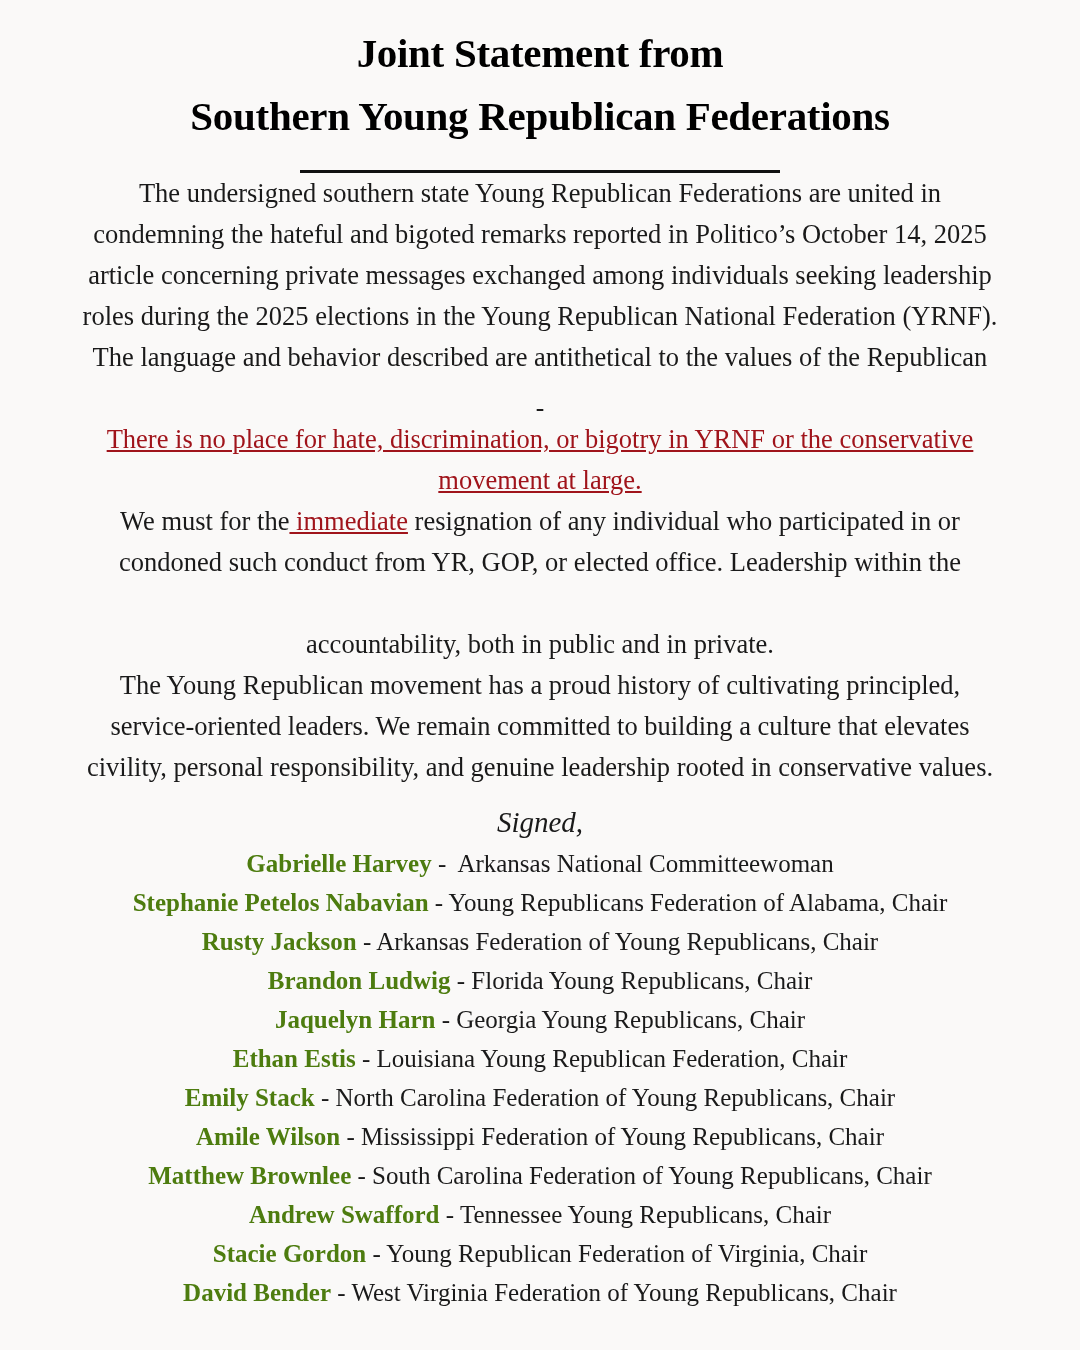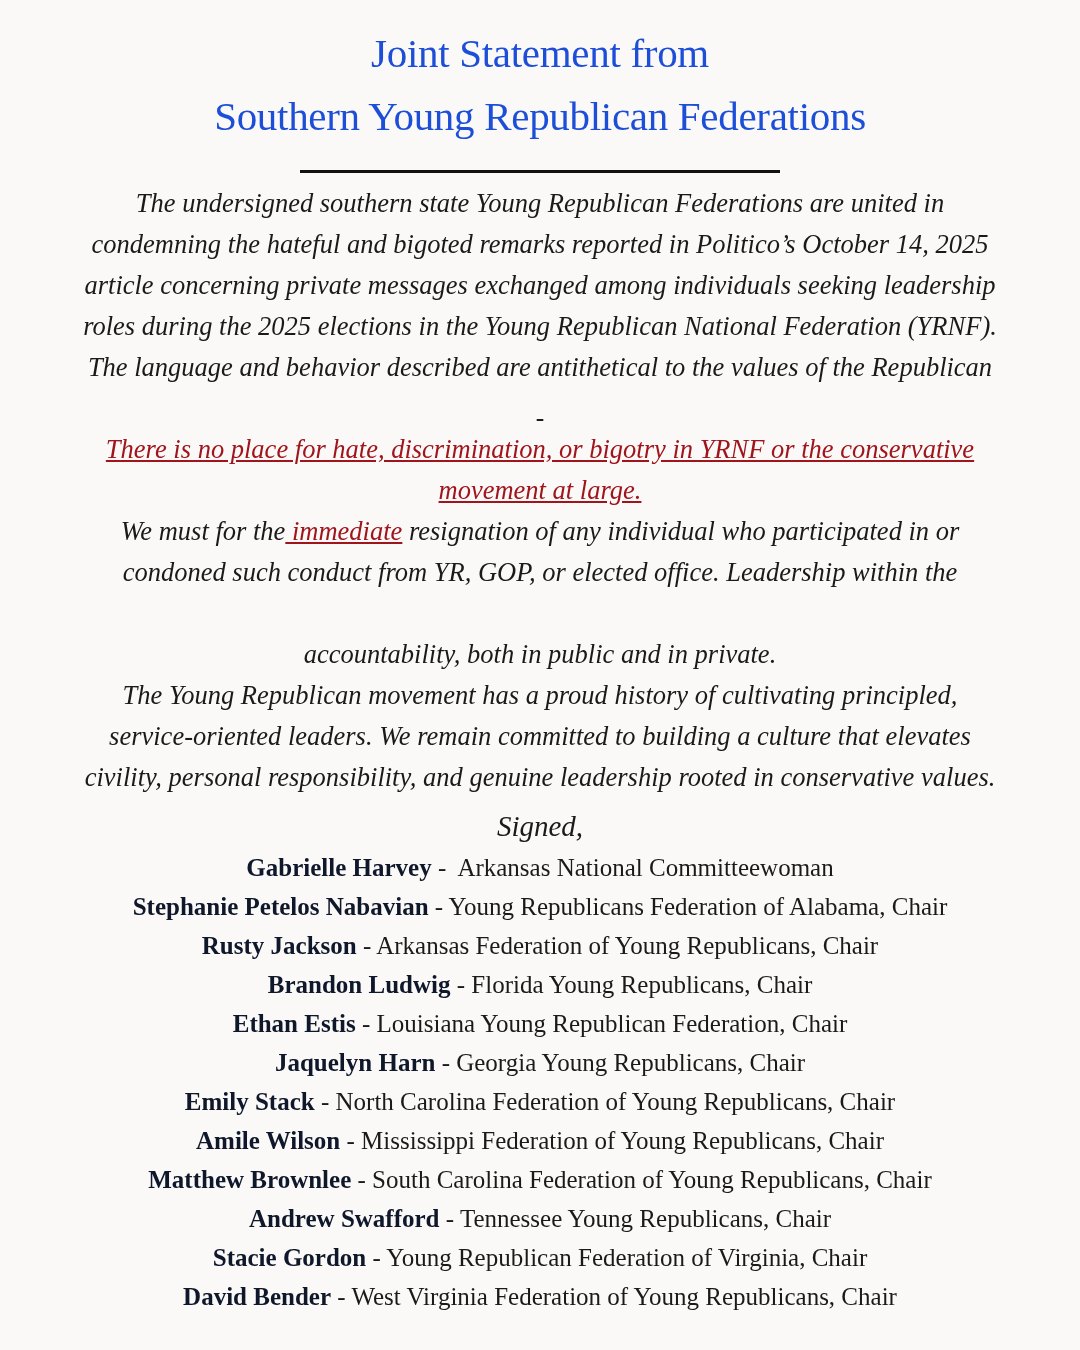--- a/index.html
+++ b/index.html
@@ -5,33 +5,32 @@
   html, body { margin: 0; padding: 0; }
   body {
     width: 1080px; height: 1350px; overflow: hidden;
     background: #faf9f8;
     font-family: "Liberation Serif", "DejaVu Serif", serif;
     color: #1a1a1a;
   }
   .page { position: relative; width: 1080px; height: 1350px; text-align: center; }
   .title {
     margin: 0; padding-top: 22px;
-    color: #1d4ed8; font-weight: normal; font-size: 41px; line-height: 63px;
+    color: #000000; font-weight: bold; font-size: 41px; line-height: 63px;
     letter-spacing: -0.3px;
   }
   .rule { width: 480px; height: 3px; background: #111; margin: 22px auto 0 auto; }
   .body {
-    margin-top: 10px;
-    font-size: 26.5px; line-height: 41px; color: #1a1a1a; font-style: italic;
+    font-size: 26.5px; line-height: 41px; color: #1a1a1a;
   }
   .body p { margin: 0; }
   .red-u { color: #a0141b; text-decoration: underline; text-decoration-color: #a0141b; }
-  .signed { font-style: italic; font-size: 29px; line-height: 44px; margin-top: 6px; }
+  .signed { font-style: italic; font-size: 29px; line-height: 44px; margin-top: 12px; }
   .sigs { font-size: 25px; line-height: 39px; }
-  .sig-name { color: #0f172a; font-weight: bold; }
+  .sig-name { color: #4d7c0f; font-weight: bold; }
 </style>
 </head>
 <body>
 
 <div class="page">
   <h1 class="title">
     <span>Joint Statement from</span><br>
     <span>Southern Young Republican Federations</span>
   </h1>
   <div class="rule"></div>
@@ -62,22 +61,22 @@
     </p>
   </div>
 
   <div class="signed">Signed,</div>
 
   <div class="sigs">
     <div><span class="sig-name">Gabrielle Harvey</span><span style="white-space:pre"> -  </span><span>Arkansas National Committeewoman</span></div>
     <div><span class="sig-name">Stephanie Petelos Nabavian</span><span style="white-space:pre"> - </span><span>Young Republicans Federation of Alabama, Chair</span></div>
     <div><span class="sig-name">Rusty Jackson</span><span style="white-space:pre"> - </span><span>Arkansas Federation of Young Republicans, Chair</span></div>
     <div><span class="sig-name">Brandon Ludwig</span><span style="white-space:pre"> - </span><span>Florida Young Republicans, Chair</span></div>
+    <div><span class="sig-name">Jaquelyn Harn</span><span style="white-space:pre"> - </span><span>Georgia Young Republicans, Chair</span></div>
     <div><span class="sig-name">Ethan Estis</span><span style="white-space:pre"> - </span><span>Louisiana Young Republican Federation, Chair</span></div>
-    <div><span class="sig-name">Jaquelyn Harn</span><span style="white-space:pre"> - </span><span>Georgia Young Republicans, Chair</span></div>
     <div><span class="sig-name">Emily Stack</span><span style="white-space:pre"> - </span><span>North Carolina Federation of Young Republicans, Chair</span></div>
     <div><span class="sig-name">Amile Wilson</span><span style="white-space:pre"> - </span><span>Mississippi Federation of Young Republicans, Chair</span></div>
     <div><span class="sig-name">Matthew Brownlee</span><span style="white-space:pre"> - </span><span>South Carolina Federation of Young Republicans, Chair</span></div>
     <div><span class="sig-name">Andrew Swafford</span><span style="white-space:pre"> - </span><span>Tennessee Young Republicans, Chair</span></div>
     <div><span class="sig-name">Stacie Gordon</span><span style="white-space:pre"> - </span><span>Young Republican Federation of Virginia, Chair</span></div>
     <div><span class="sig-name">David Bender</span><span style="white-space:pre"> - </span><span>West Virginia Federation of Young Republicans, Chair</span></div>
   </div>
 </div>
 
 </body></html>

